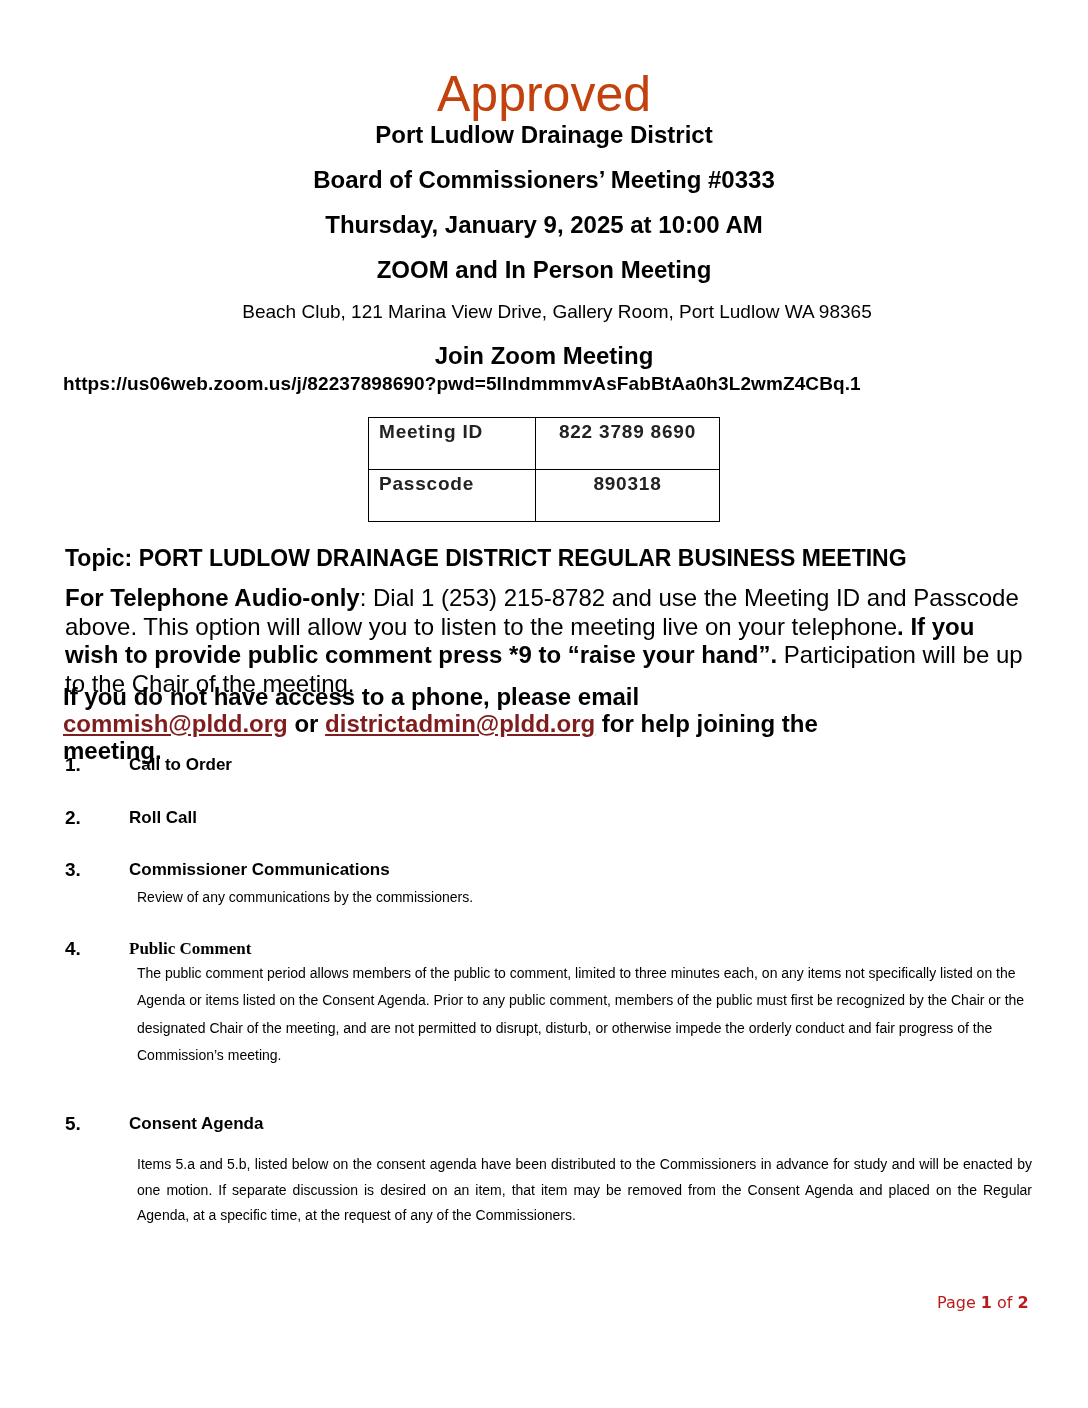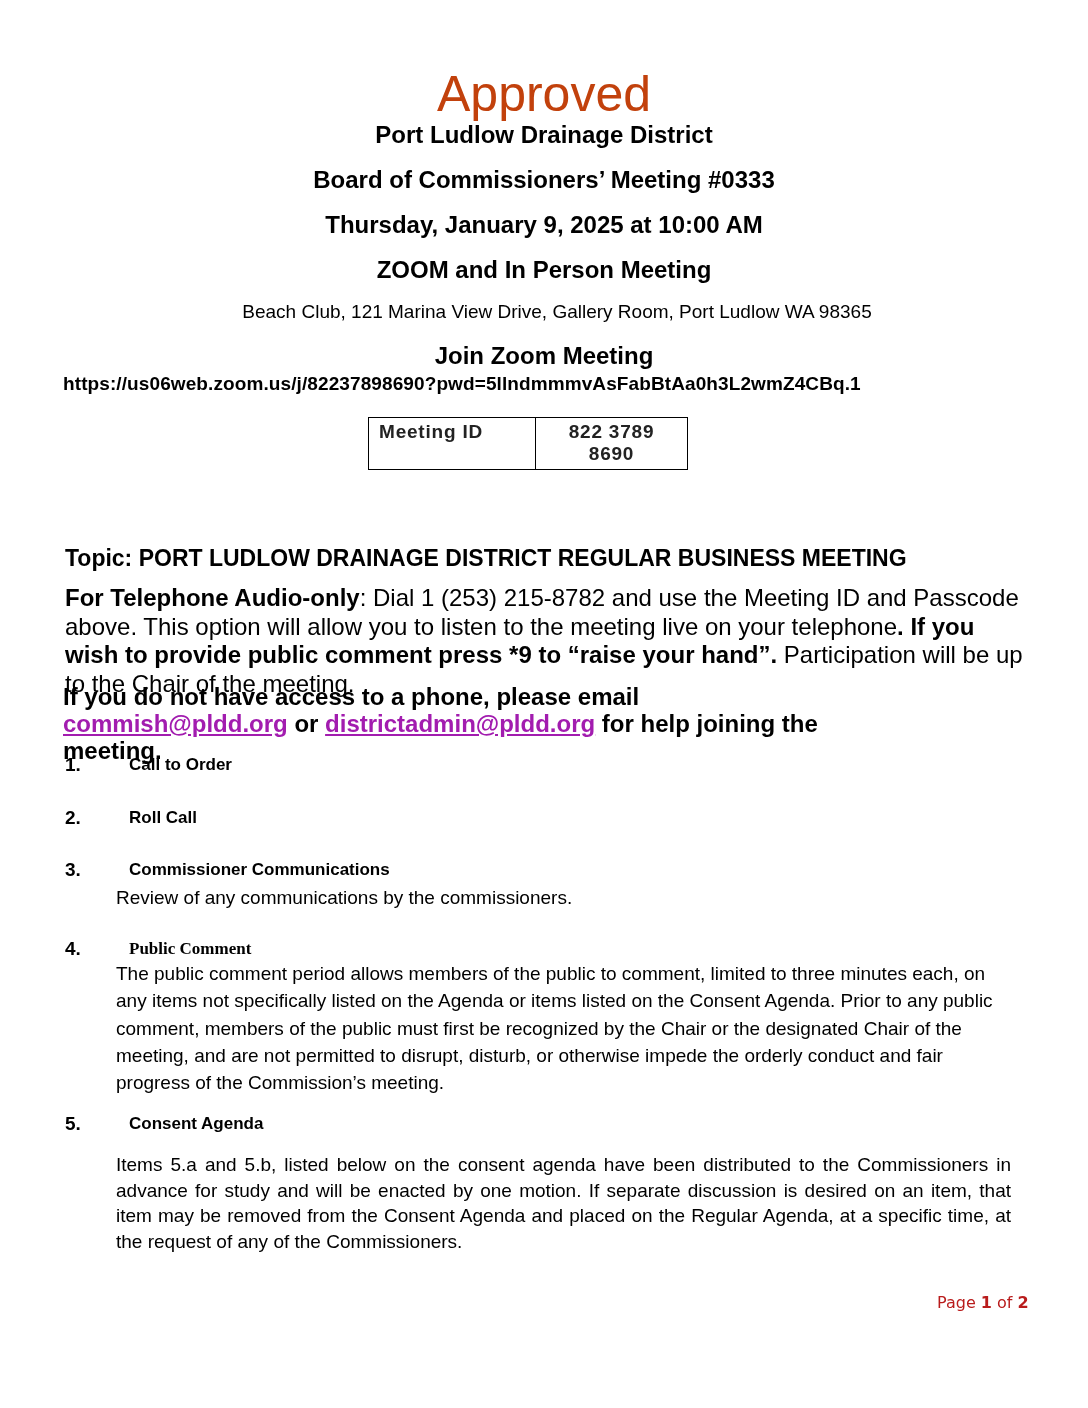--- a/index.html
+++ b/index.html
@@ -3,31 +3,31 @@
 <meta charset="utf-8">
 <style>
   html, body { margin: 0; padding: 0; background: #ffffff; }
   body { width: 1088px; height: 1408px; position: relative; overflow: hidden; font-family: "Liberation Sans", sans-serif; color: #000; }
   .abs { position: absolute; }
   .center { left: 0; width: 1088px; text-align: center; }
   .approved { top: 64px; font-size: 50px; color: #c2410c; line-height: 60px; }
   .h1 { font-weight: bold; font-size: 24px; line-height: 28px; }
   .addr { top: 300px; font-weight: normal; font-size: 19px; line-height: 24px; margin-left: 13px; }
   .url { top: 372px; left: 63px; font-weight: bold; font-size: 19px; line-height: 24px; letter-spacing: 0.1px; white-space: nowrap; }
-  table.zoom { position: absolute; top: 417px; left: 368px; border-collapse: collapse; width: 320px; }
+  table.zoom { position: absolute; top: 417px; left: 368px; border-collapse: collapse; width: 352px; }
   table.zoom td { border: 1.2px solid #000; height: 48px; vertical-align: top; padding: 3px 10px 0 10px; font-weight: bold; font-size: 19px; letter-spacing: 0.8px; color: #222; }
   table.zoom td.k { width: 146px; }
   table.zoom td.v { text-align: center; margin-top: 14px; }
   .topic { top: 544px; left: 65px; font-weight: bold; font-size: 23px; line-height: 28px; white-space: nowrap; }
   .para { left: 65px; width: 960px; font-size: 24px; line-height: 28.5px; }
   .para b { font-weight: bold; }
-  .link { color: #a21caf; text-decoration: underline; font-weight: bold; }
+  .link { color: #7f1d1d; text-decoration: underline; font-weight: bold; }
   .item-num { left: 65px; font-weight: bold; font-size: 19px; line-height: 26px; }
   .item-title { left: 129px; font-weight: bold; font-size: 17px; line-height: 26px; }
-  .item-body { left: 116px; width: 895px; font-size: 19px; line-height: 27.3px; }
+  .item-body { left: 137px; width: 895px; font-size: 14px; line-height: 27.3px; }
   .justify { text-align: justify; text-align-last: left; line-height: 25.5px; }
   .footer { top: 1293px; left: 937px; font-size: 16px; line-height: 20px; font-family: "DejaVu Sans", sans-serif; color: #b91c1c; }
   .footer b { font-weight: bold; }
 </style>
 </head>
 <body>
 
 <div class="abs center approved">Approved</div>
 
 <div class="abs center h1" style="top:121px;">Port Ludlow Drainage District</div>
@@ -36,20 +36,24 @@
 <div class="abs center h1" style="top:256px;">ZOOM and In Person Meeting</div>
 <div class="abs center addr">Beach Club, 121 Marina View Drive, Gallery Room, Port Ludlow WA 98365</div>
 <div class="abs center h1" style="top:342px;">Join Zoom Meeting</div>
 <div class="abs url">https://us06web.zoom.us/j/82237898690?pwd=5llndmmmvAsFabBtAa0h3L2wmZ4CBq.1</div>
 
 <table class="zoom">
   <tbody>
       <tr>
     <td class="k">Meeting ID</td>
     <td class="v">822 3789 8690</td>
+  </tr>
+  <tr>
+    <td class="k">Passcode</td>
+    <td class="v">890318</td>
   </tr>
 </tbody>
   </table>
 
 <div class="abs topic">Topic: PORT LUDLOW DRAINAGE DISTRICT REGULAR BUSINESS MEETING</div>
 
 <div class="abs para" style="top:584px;">
   <b>For Telephone Audio-only</b><span>: Dial 1 (253) 215-8782 and use the Meeting ID and Passcode above. This option will allow you to listen to the meeting live on your telephone</span><b>. If you wish to provide public comment press *9 to “raise your hand”.</b><span> Participation will be up to the Chair of the meeting.</span>
 </div>
 

